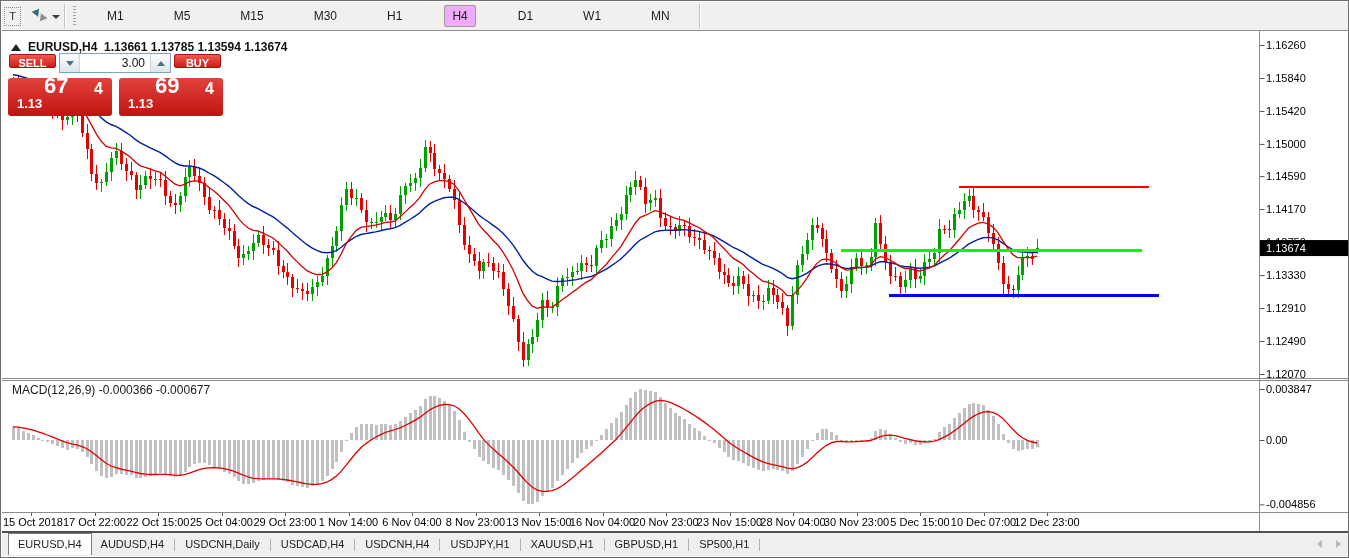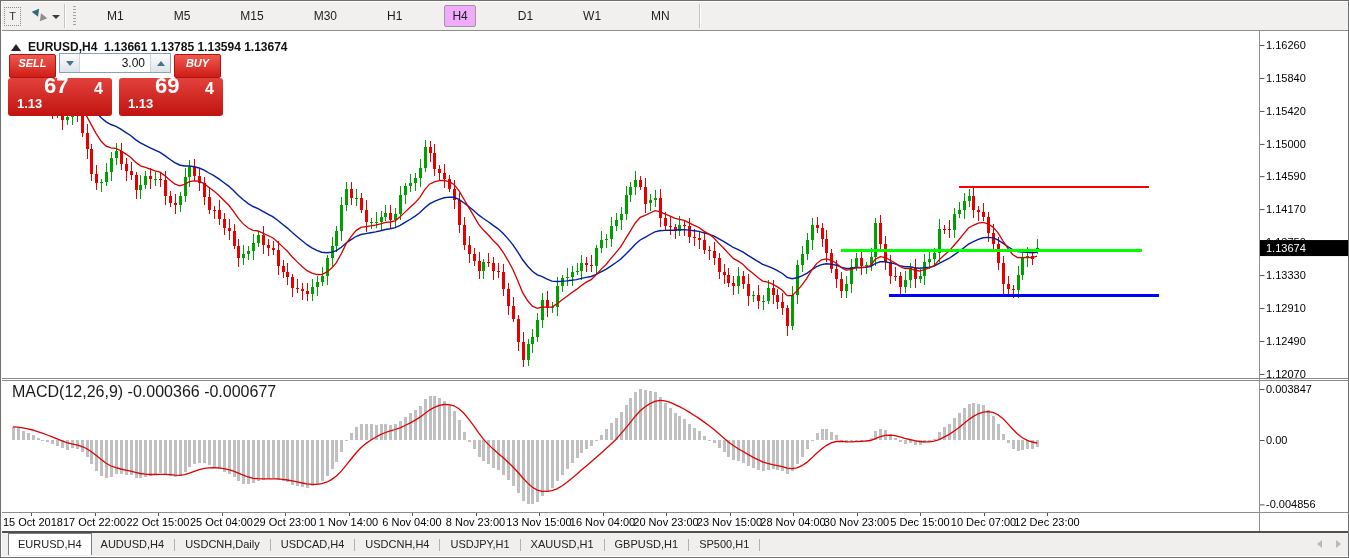--- a/index.html
+++ b/index.html
@@ -24,44 +24,44 @@
   .tf-btn{height:20px;line-height:20px;padding:0 7px;font-size:12px;color:#1c1c1c;margin:0 17px;
           border:1px solid transparent;border-radius:2px;}
   .tf-btn.active{background:#f0abfc;border-color:#9a9a9a;}
   
   .chart-title{position:absolute;left:10px;top:39px;font-size:12px;font-weight:700;color:#101010;
                z-index:6;display:flex;align-items:center;white-space:pre;}
   .tri-up{width:0;height:0;border-left:5px solid transparent;border-right:5px solid transparent;
           border-bottom:7px solid #222;margin-right:7px;}
   
   .panel{position:absolute;left:7px;top:51px;width:215px;height:64px;z-index:6;}
-  .btn-trade{position:absolute;top:2px;width:47px;height:24px;line-height:17px;text-align:center;
+  .btn-trade{position:absolute;top:2px;width:47px;height:14px;line-height:17px;text-align:center;
              color:#fff;font-size:11px;font-weight:700;border-radius:2px;
-             background:linear-gradient(#ef5950,#cf1d17);border:1px solid #ad1410;box-sizing:border-box;font-style:italic;}
+             background:linear-gradient(#ef5950,#cf1d17);border:1px solid #ad1410;box-sizing:border-box;}
   .btn-sell{left:1px;}  .btn-buy{right:2px;margin-left:8px;}
   .spin{position:absolute;left:51px;top:1px;width:112px;height:20px;border:1px solid #8aa2b6;
         background:#6d28d9;display:flex;box-sizing:border-box;}
   .spin-btn{width:19px;display:flex;align-items:center;justify-content:center;
             background:linear-gradient(#fdfdfd,#dde4ea);}
   .spin-btn.left{border-right:1px solid #cdd6de;}
   .spin-btn.right{border-left:1px solid #cdd6de;}
   .spin-car-up{width:0;height:0;border-left:4px solid transparent;border-right:4px solid transparent;
                border-bottom:5px solid #4a7188;}
   .spin-car-down{width:0;height:0;border-left:4px solid transparent;border-right:4px solid transparent;
                border-top:5px solid #4a7188;}
   .spin-field{flex:1;border:0;outline:0;text-align:right;font-size:12px;padding:0 5px 0 0;
               font-family:"Liberation Sans",sans-serif;color:#111;min-width:0;}
   .price-box{position:absolute;top:26px;width:104px;height:38px;border-radius:3px;color:#fff;
              background:linear-gradient(#e2423c,#c11310);}
   .sell-box{left:0;} .buy-box{right:0;}
   .p-prefix{position:absolute;left:9px;bottom:5px;font-size:13px;font-weight:700;text-align:center;}
   .p-big{position:absolute;left:36px;top:-5px;font-size:22px;font-weight:700;}
   .p-sup{position:absolute;right:9px;top:2px;font-size:16px;font-weight:700;}
   
-  .macd-label{position:absolute;left:11px;top:382px;font-size:16px;color:#1a1a1a;z-index:6;white-space:pre;}
+  .macd-label{position:absolute;left:11px;top:382px;font-size:12px;color:#1a1a1a;z-index:6;white-space:pre;}
   
   .tabs{position:absolute;left:1px;bottom:1px;width:1347px;height:23px;background:#f0efed;
         display:flex;align-items:center;padding-left:6px;font-size:11px;z-index:7;box-sizing:border-box;}
   .tab{padding:0 9px;height:22px;line-height:21px;color:#222;white-space:nowrap;}
   .tab.active{background:#fff;border:1px solid #7d7d7d;border-bottom:0;height:22px;margin-top:-1px;
               box-sizing:border-box;}
   .tab-div{width:1px;height:12px;background:#b0b0b0;margin:0 1px;}
   .tab-nav{position:absolute;right:8px;top:7px;display:flex;gap:14px;}
   .nav-left{width:0;height:0;border-top:4px solid transparent;border-bottom:4px solid transparent;
             border-right:5px solid #b8b8b8;}

